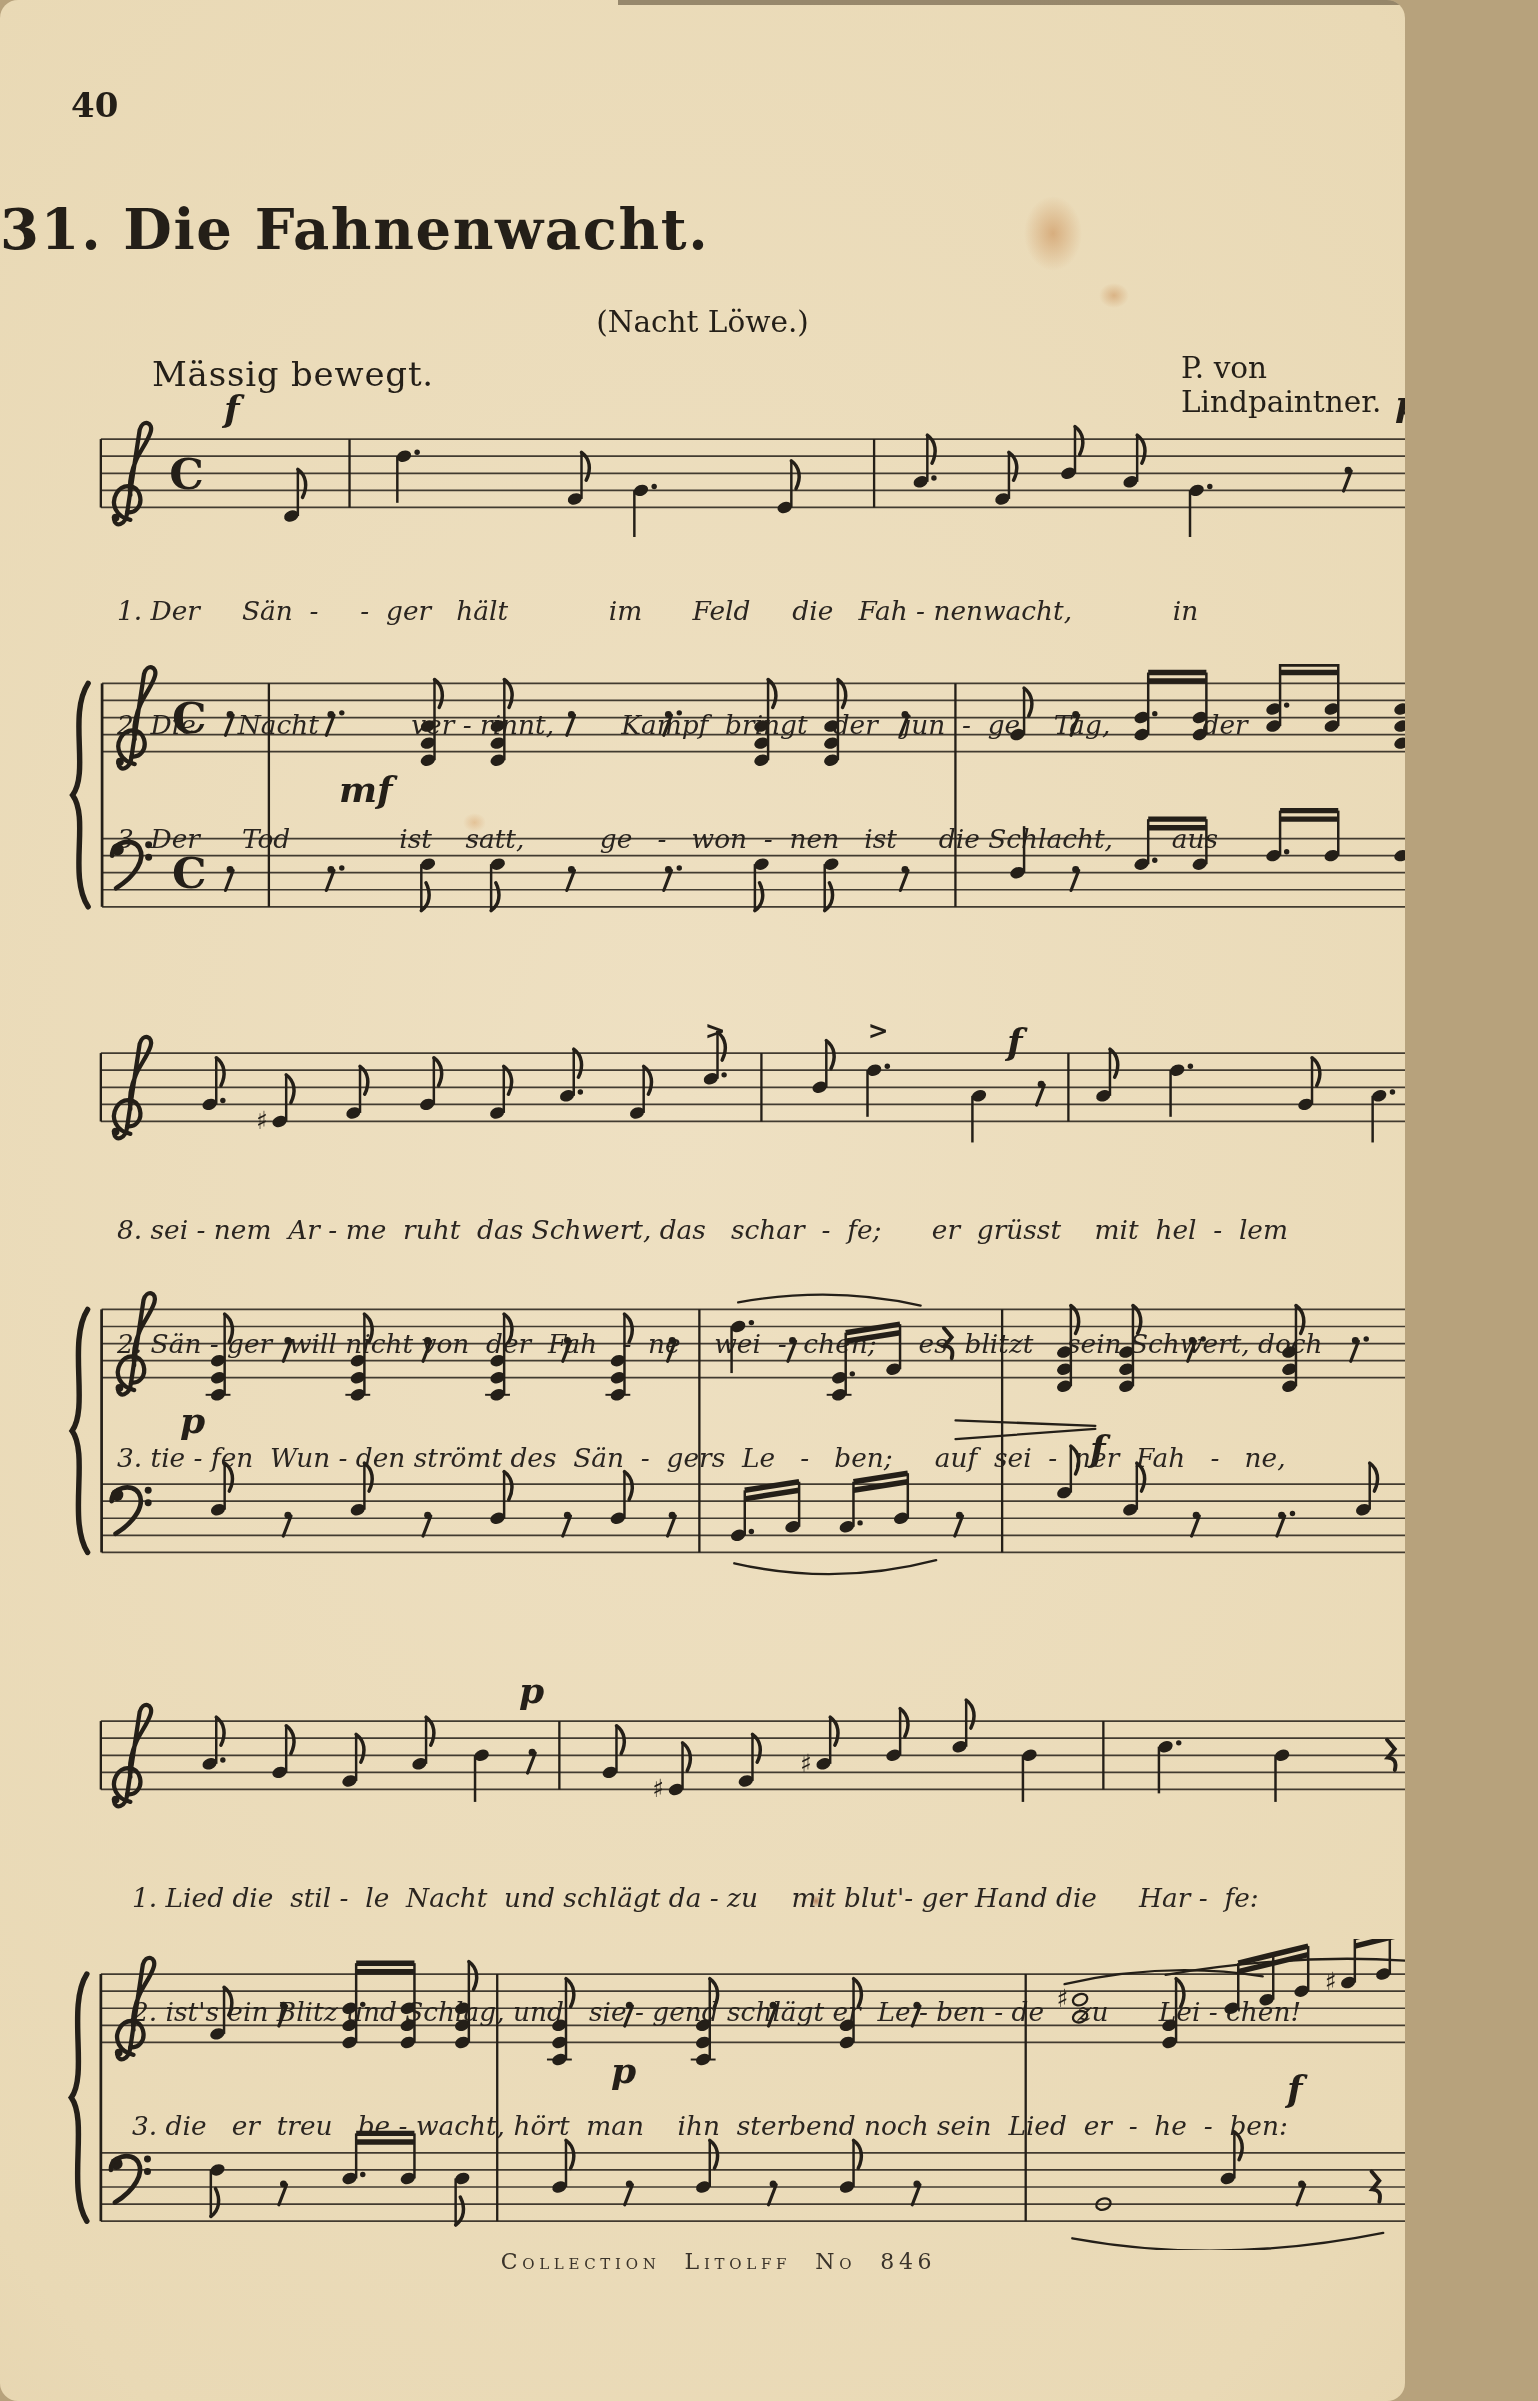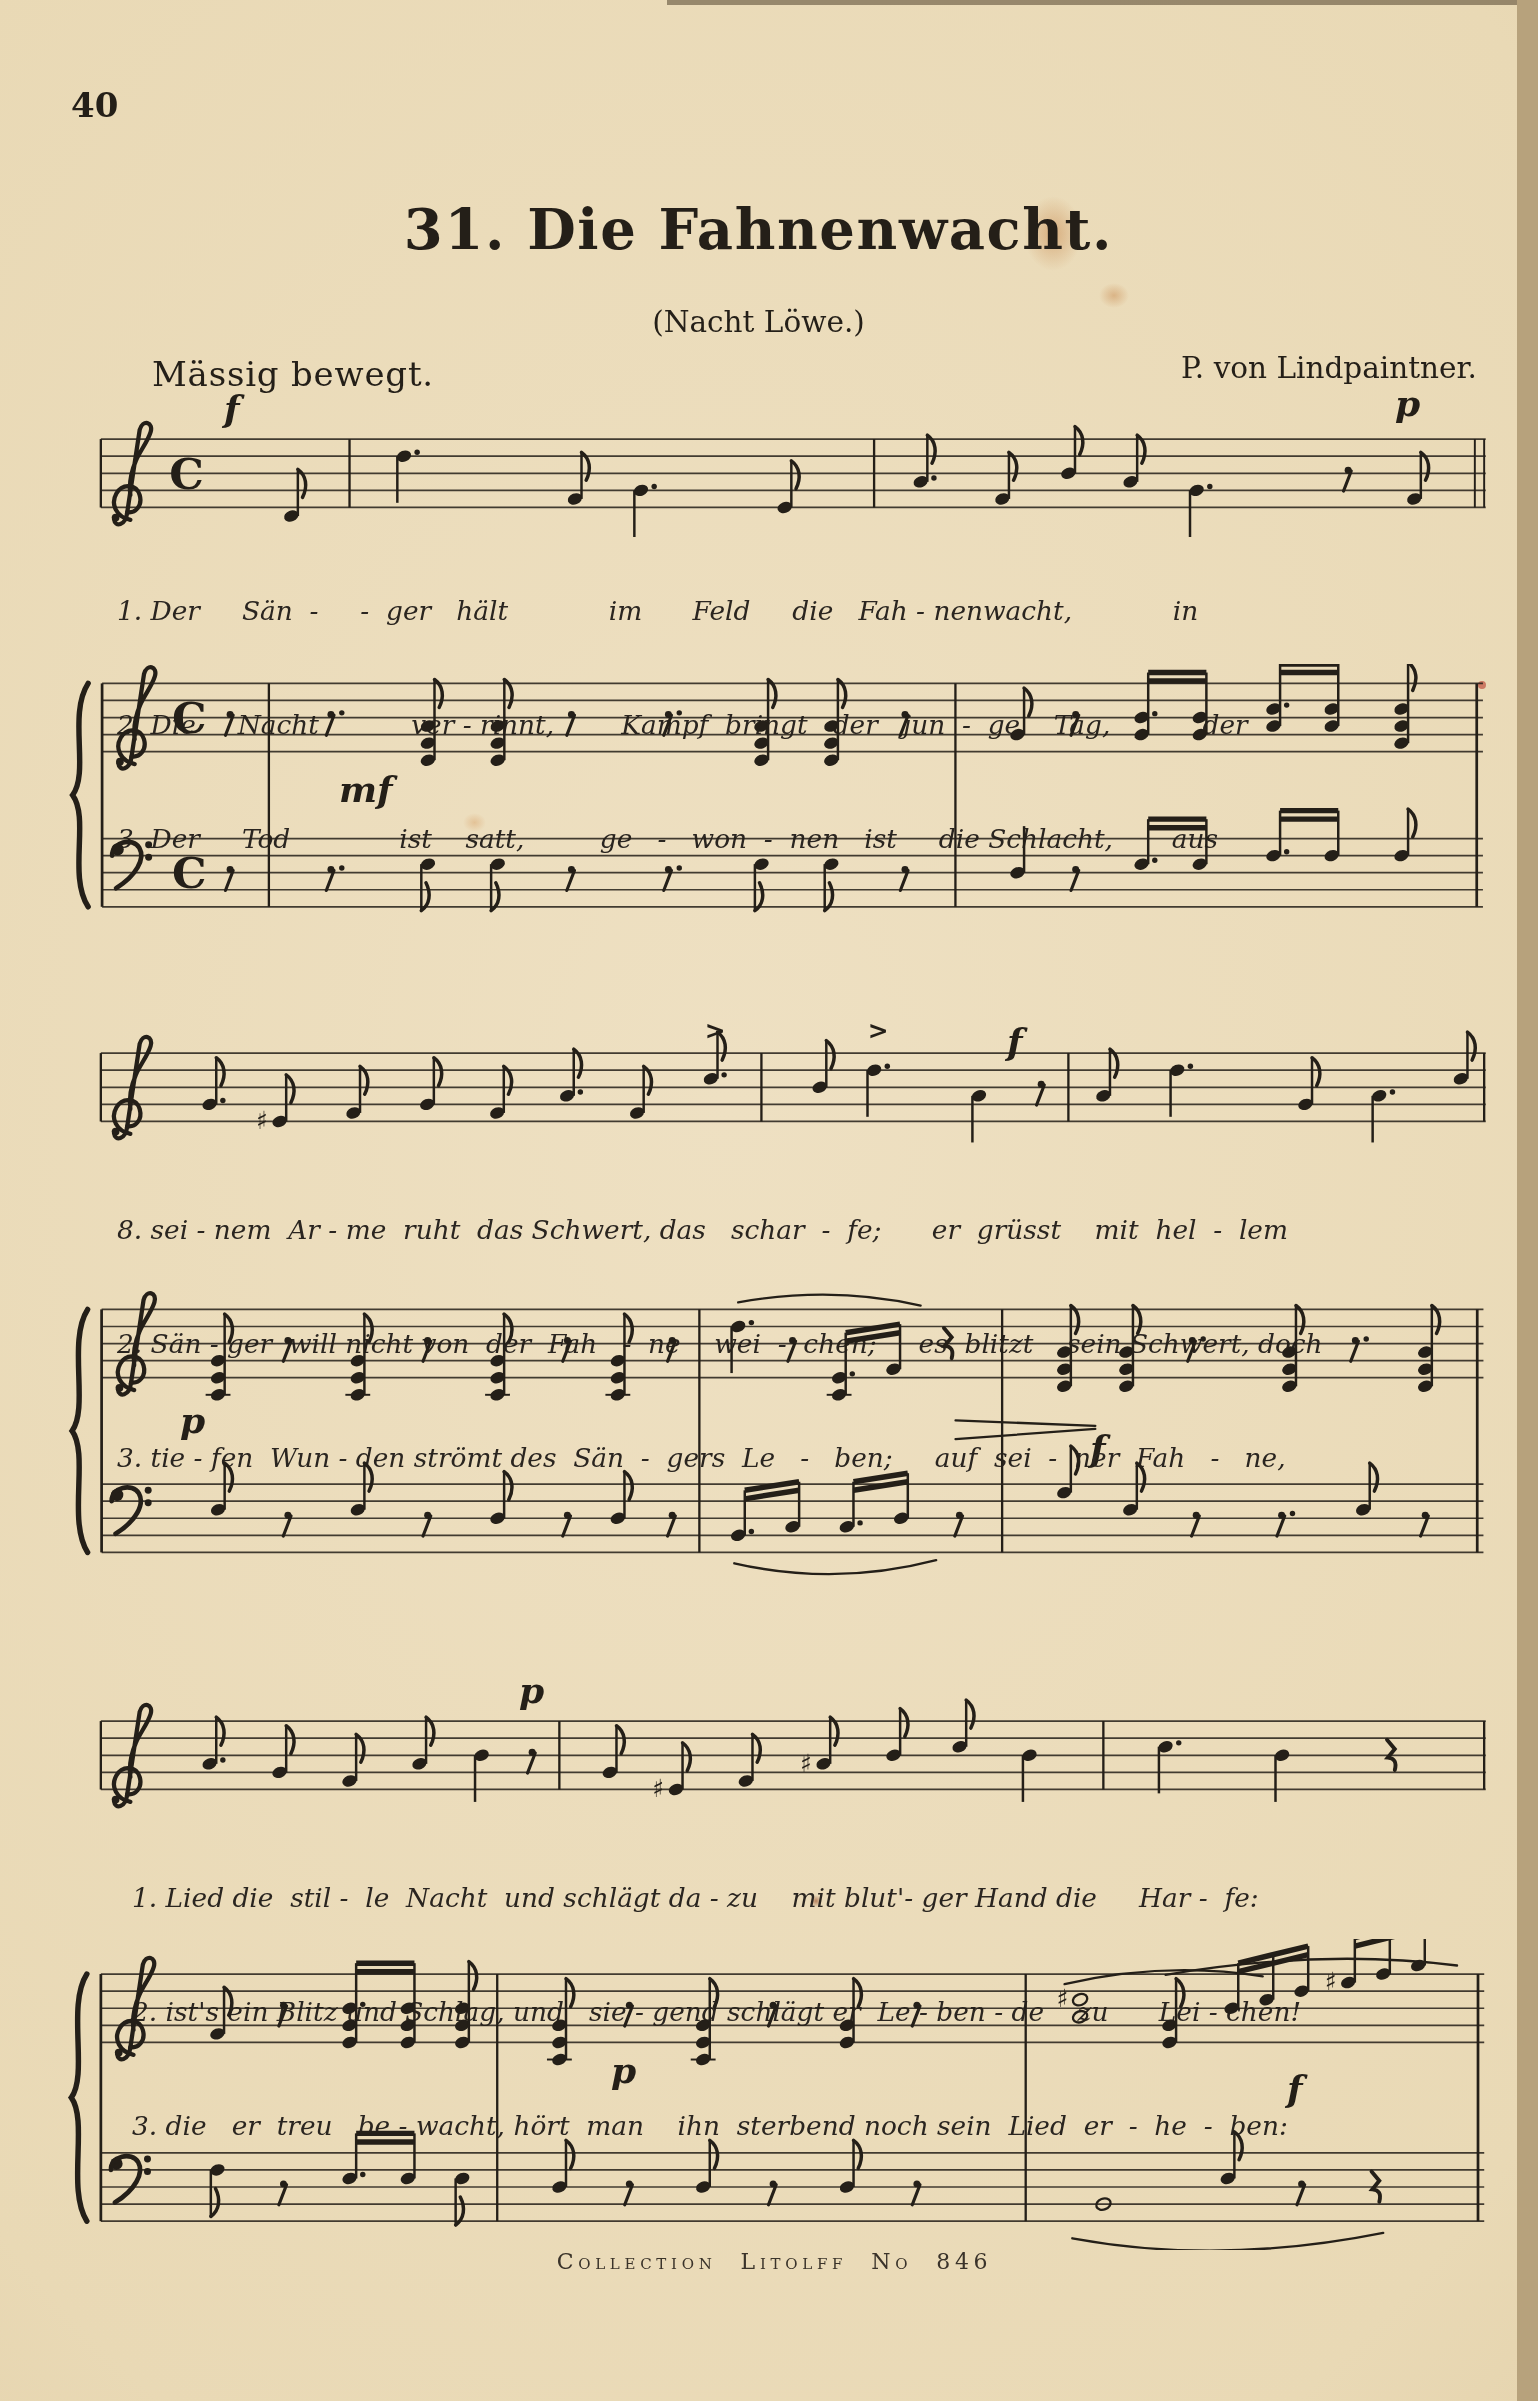--- a/index.html
+++ b/index.html
@@ -1,31 +1,32 @@
 <!DOCTYPE html>
 <html style="font-size:12.4px"><head>
 <meta charset="utf-8">
 <style>
   html,body{margin:0;padding:0;background:#b7a27c;}
   .paper{
-    position:relative;width:1517px;height:2401px;overflow:hidden;
+    position:relative;width:1405px;height:2401px;overflow:hidden;
     color:#241f18;
     font-family:"DejaVu Serif",serif;
     background-color:#e8d8b4;
     background-image:radial-gradient(ellipse 130% 115% at 48% 46%, #eee0c2 0%, #e9d9b5 55%, #ddc89e 85%, #cdb687 100%);
+    border-radius:18px;
   }
   .edge-top{position:absolute;top:0;left:44%;right:0;height:4.7px;background:#5f5038;opacity:.6;}
   .stain{position:absolute;border-radius:50%;pointer-events:none;}
   .stain.a{left:1024px;top:196px;width:58px;height:75px;background:radial-gradient(closest-side,rgba(187,106,38,.40),rgba(187,106,38,0));}
   .stain.b{left:1099px;top:283px;width:29.5px;height:25px;background:radial-gradient(closest-side,rgba(187,106,38,.35),rgba(187,106,38,0));}
   .stain.c{left:810px;top:1895px;width:12.4px;height:12.4px;background:radial-gradient(closest-side,rgba(138,58,20,.55),rgba(138,58,20,0));}
   .stain.d{left:463px;top:813px;width:23px;height:18.7px;background:radial-gradient(closest-side,rgba(205,130,60,.30),rgba(205,130,60,0));}
   .stain.e{left:1478px;top:681px;width:7.8px;height:7.8px;background:rgba(178,42,30,.55);}
   .pageno{position:absolute;left:71px;top:85px;font-size:34px;font-weight:bold;}
-  .title{position:absolute;left:0;right:0;top:196px;text-align:center;font-size:56px;font-weight:bold;letter-spacing:1.6px;}
+  .title{position:absolute;left:0;right:0;top:196px;font-size:56px;font-weight:bold;letter-spacing:1.6px;}
   .subtitle{position:absolute;left:0;right:0;top:305px;text-align:center;font-size:29.5px;}
   .tempo{position:absolute;left:152px;top:354px;font-size:34px;font-weight:normal;letter-spacing:0.8px;}
   .composer{position:absolute;left:1181px;top:351px;font-size:29.5px;}
   .dyn{position:absolute;font-style:italic;font-weight:bold;font-size:36px;font-family:"DejaVu Serif",serif;}
   .music{position:absolute;}
   .lyrics{position:absolute;white-space:pre;font-size:26.4px;line-height:38px;color:#2a2520;font-style:italic;}
   .footer{position:absolute;left:0;right:0;top:2249px;text-align:center;font-size:22px;
           font-variant:small-caps;letter-spacing:4.7px;word-spacing:12.4px;color:#3a332a;padding-left:32px;}
 </style>
 </head>

